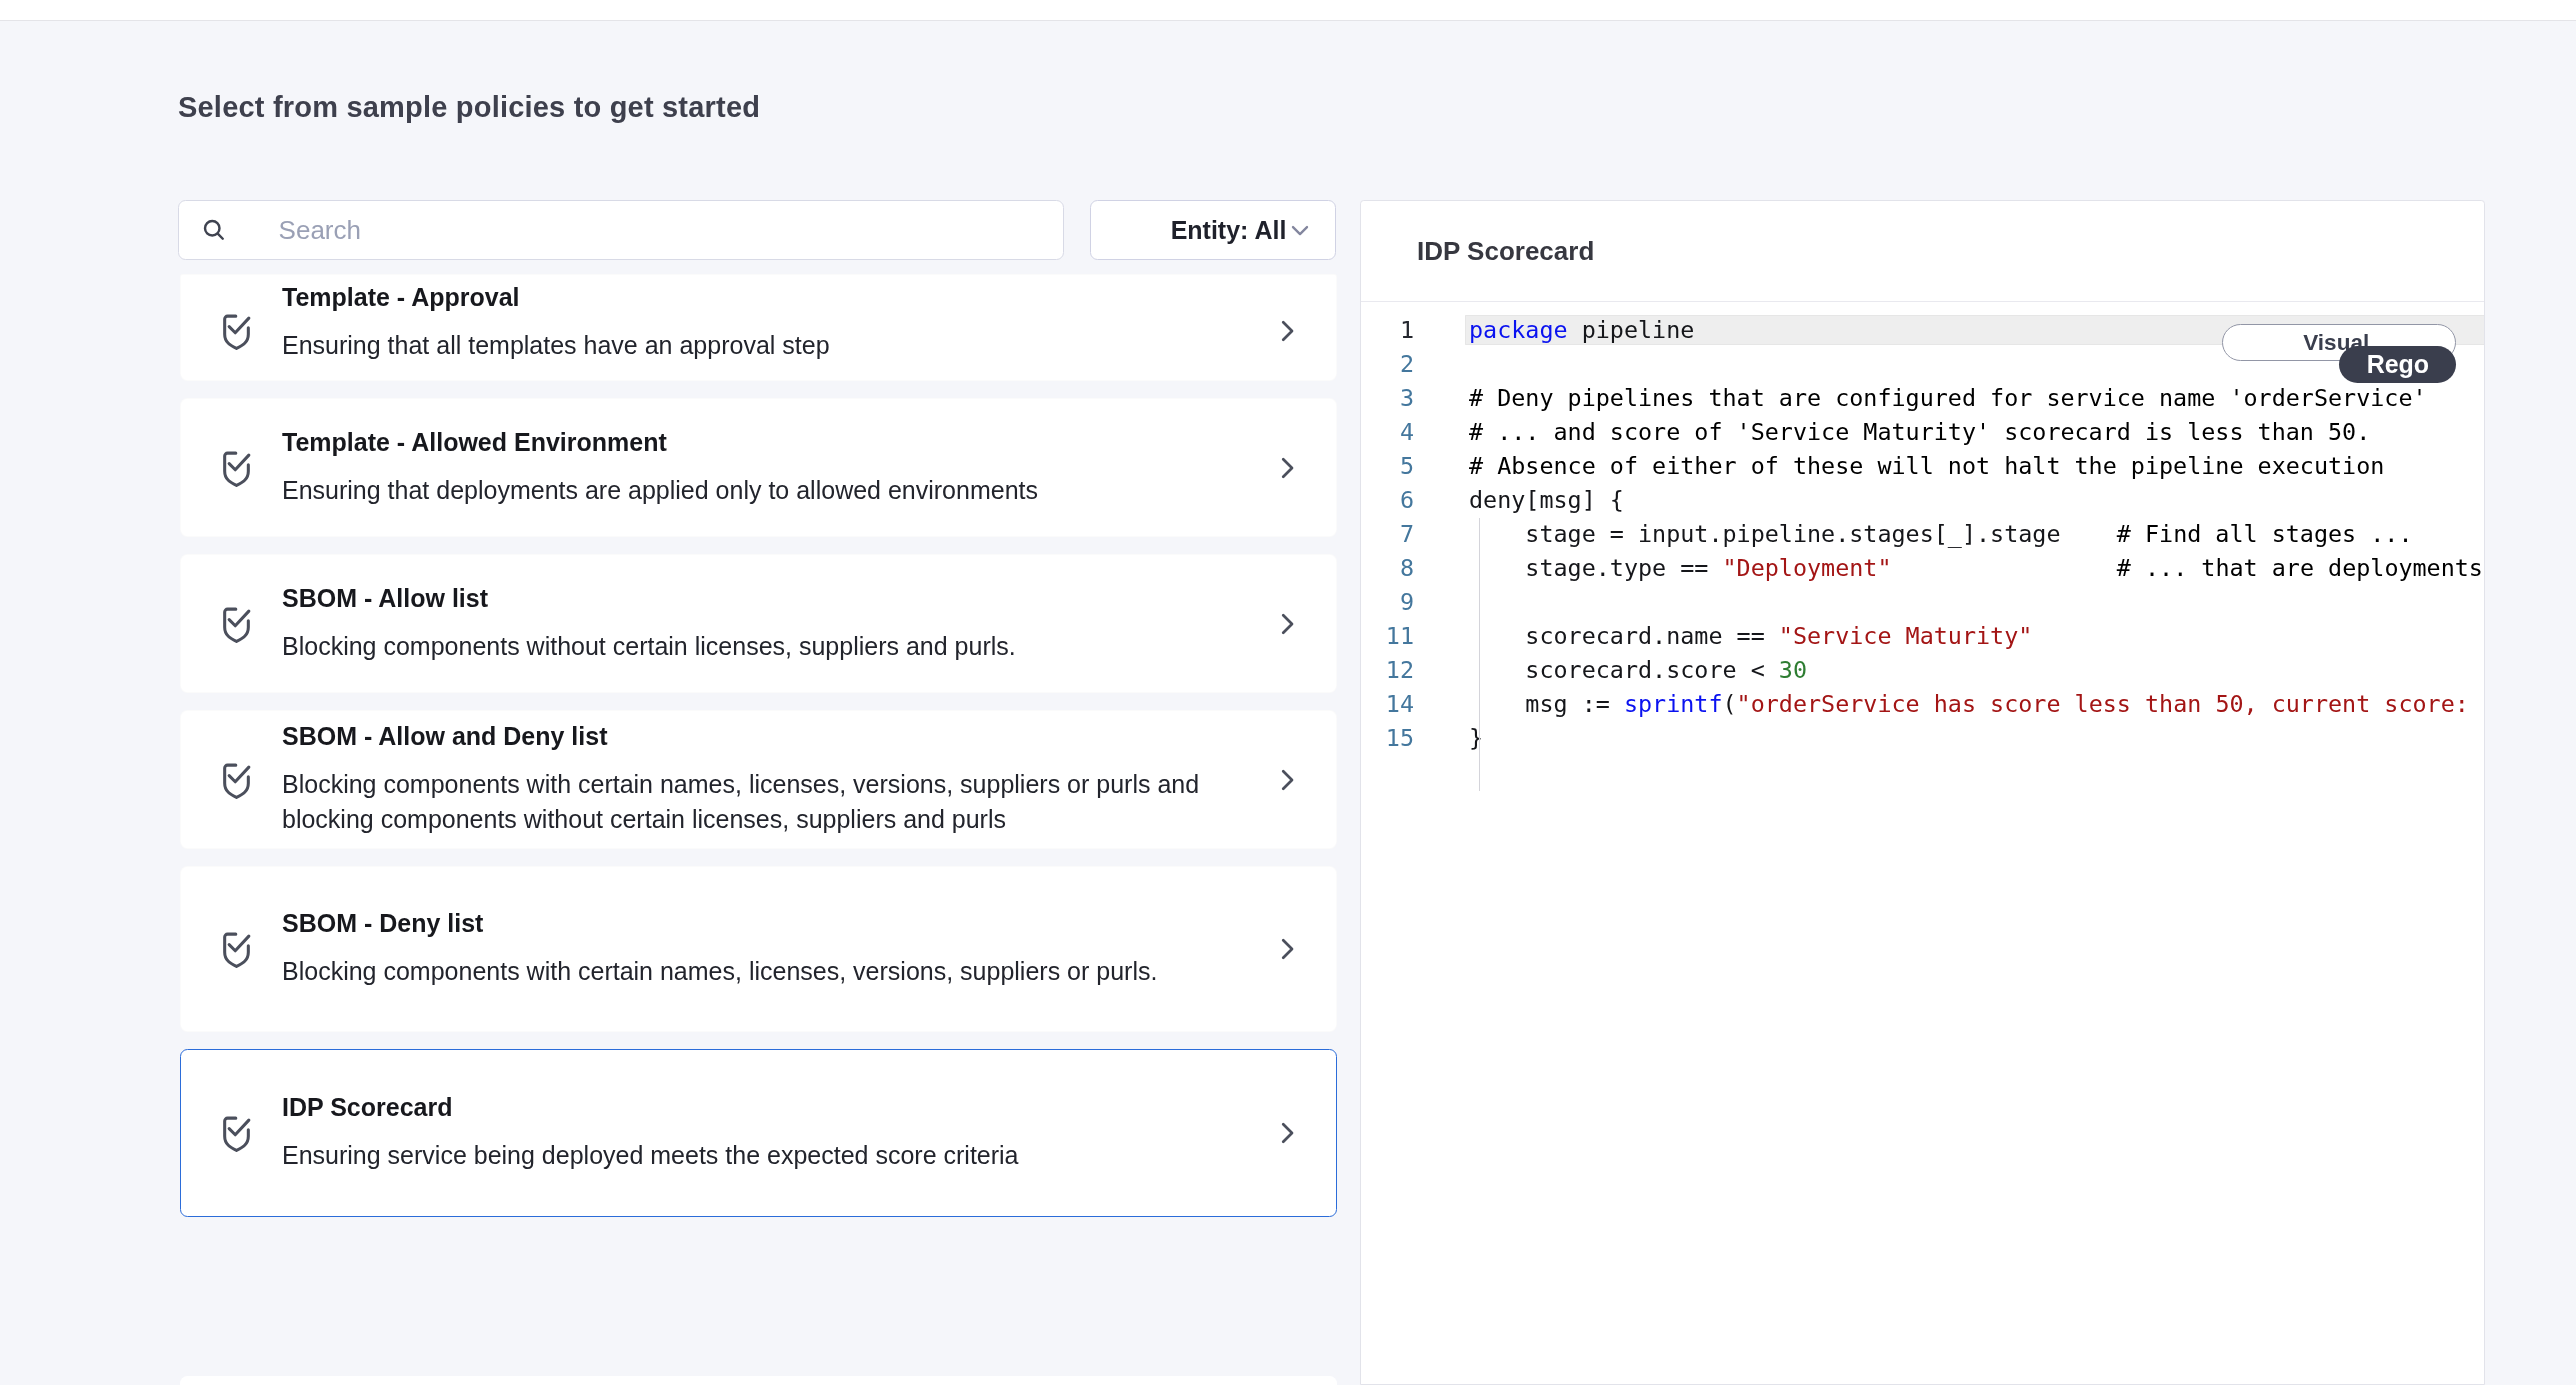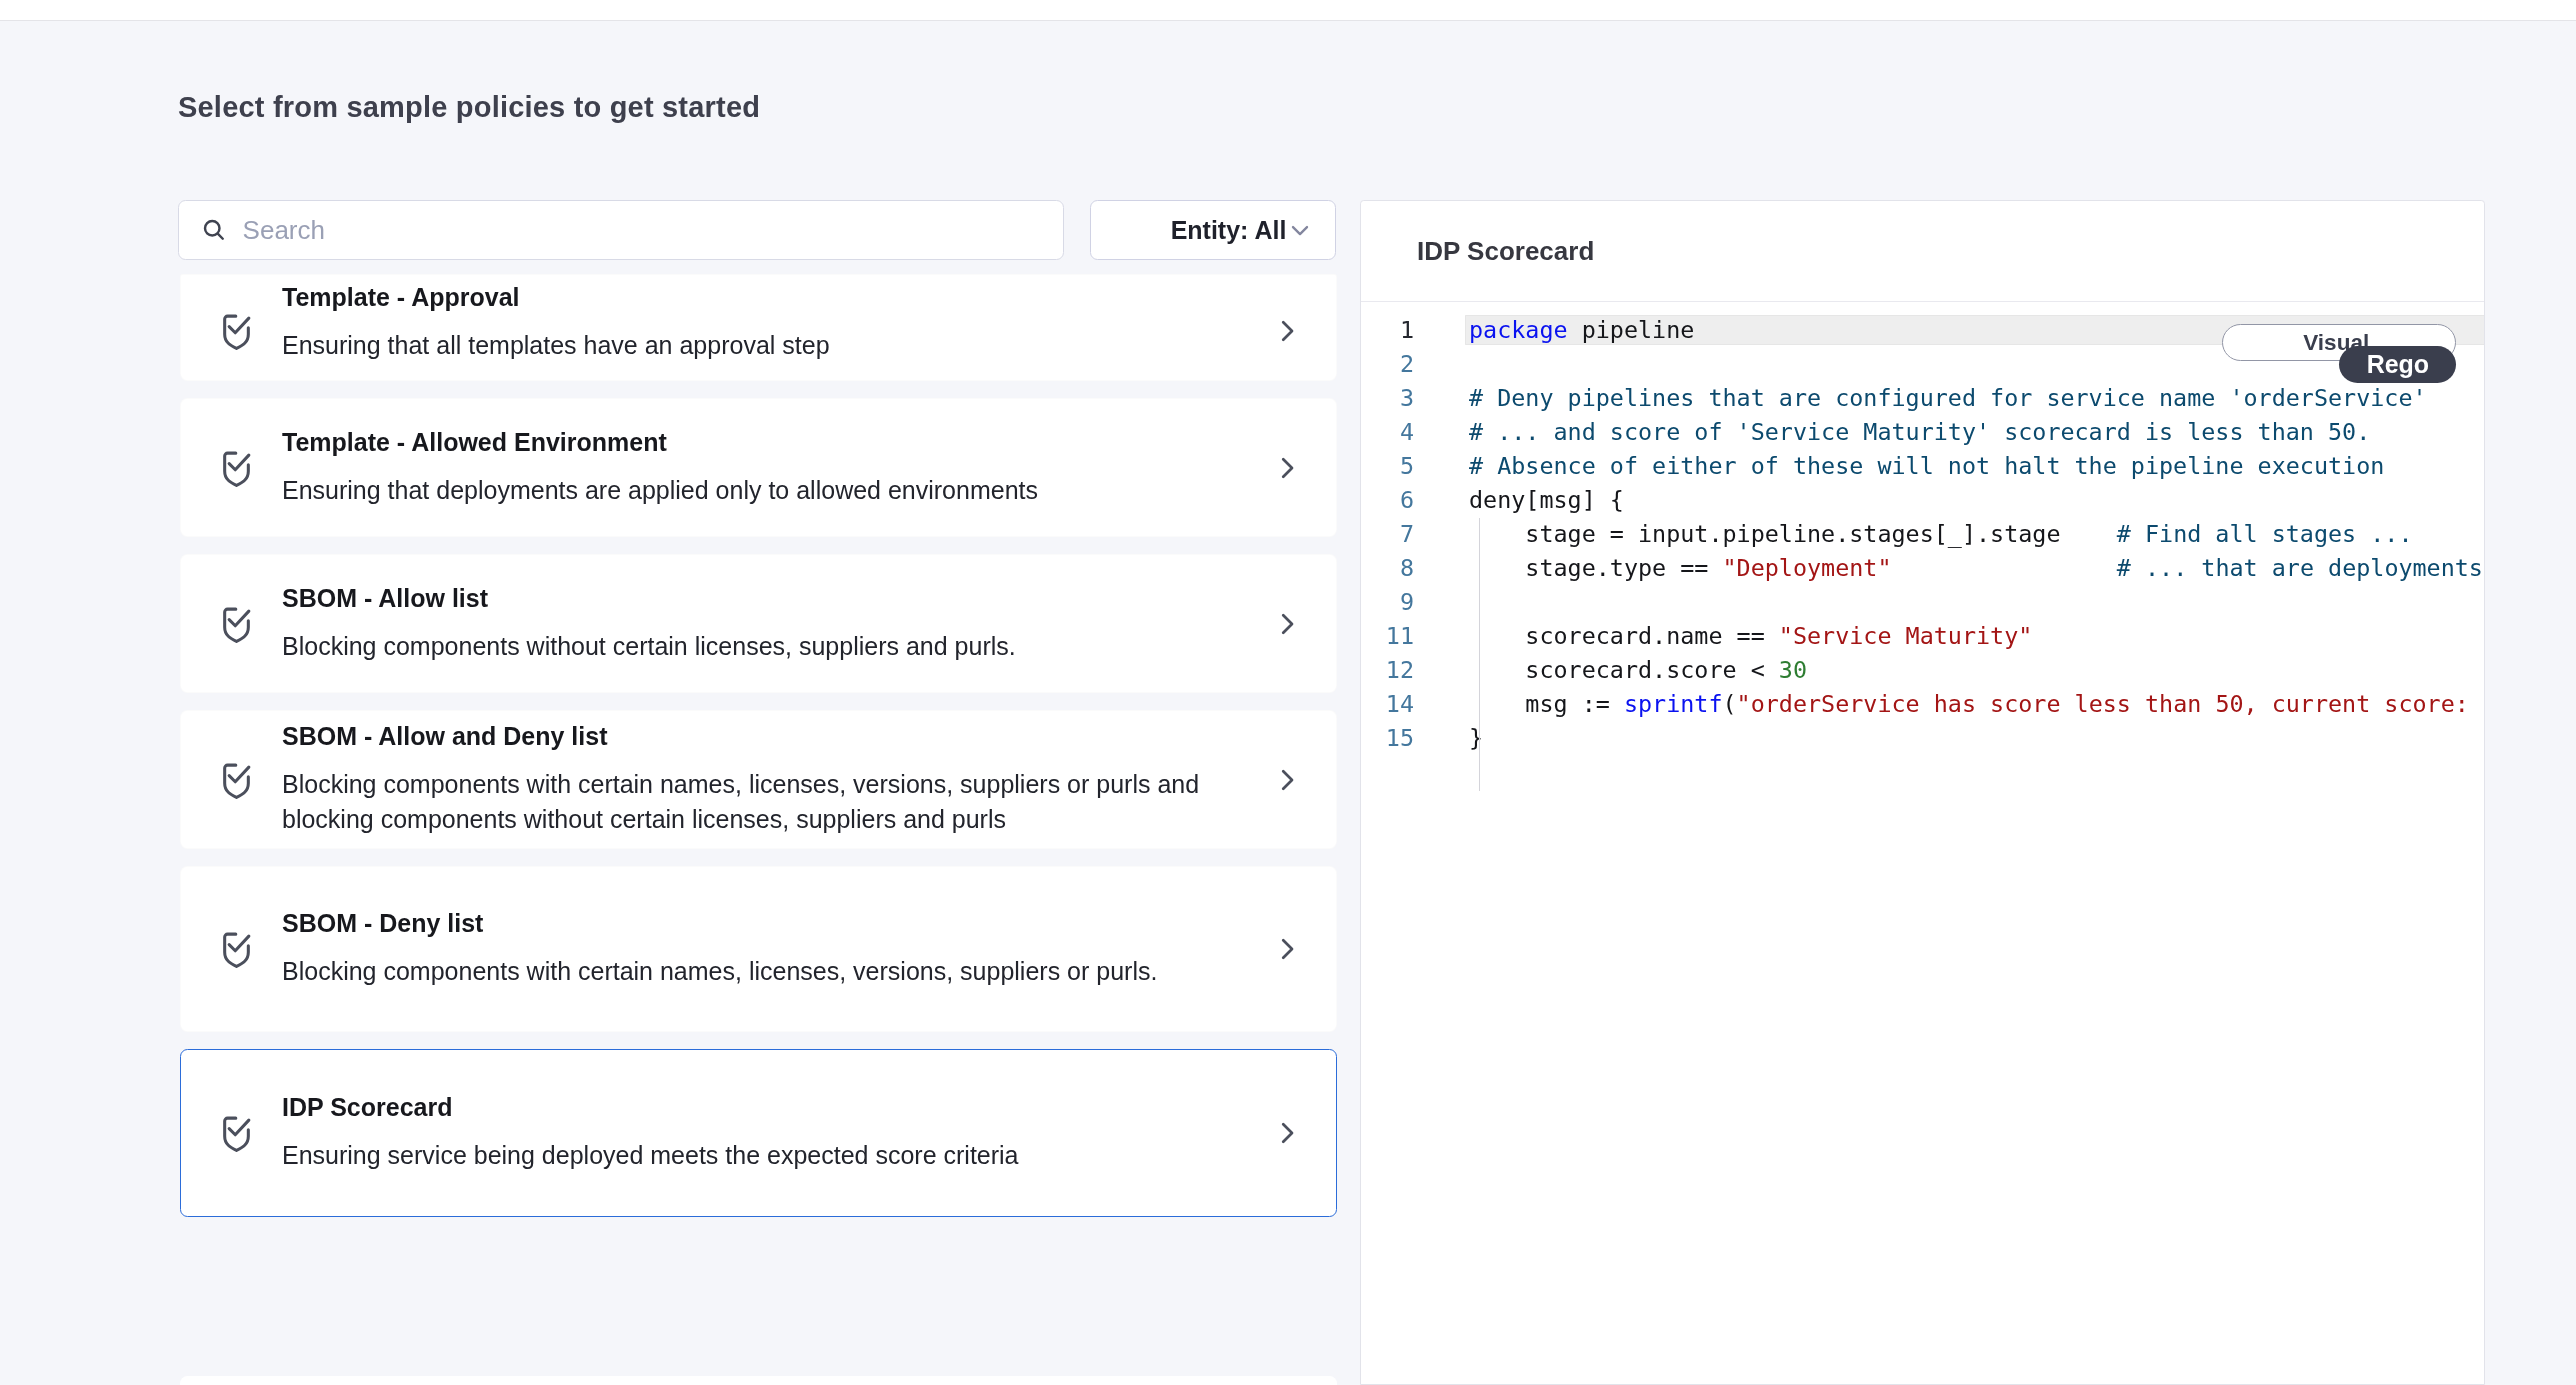--- a/index.html
+++ b/index.html
@@ -22,21 +22,21 @@
   }
   
   .search-box {
     position:absolute; left:178px; top:200px; width:886px; height:60px;
     background:#fff; border:1.4px solid #d8dae6; border-radius:7.5px;
     display:flex; align-items:center; padding:0 20.6px;
   }
   .search-box .mag { width:28px; height:28px; flex:0 0 auto; margin-right:15px; }
   .search-input {
     border:none; outline:none; flex:1; font-size:26px; color:#1f2129;
-    font-family:"Liberation Sans", sans-serif; background:transparent;
+    font-family:"Liberation Sans", sans-serif; background:transparent;margin-left:36px;
   }
   .search-input::placeholder { color:#9aa0b5; }
   .entity-select {
     position:absolute; left:1090px; top:200px; width:246px; height:60px;
     background:#fff; border:1.4px solid #d0d2e4; border-radius:7.5px;
     display:flex; align-items:center; padding:0 20.6px 0 26px; cursor:pointer;
   }
   .entity-select .lbl { font-size:25px; font-weight:600; color:#1f212b; flex:1;text-align:right; }
   .entity-select .chevdown { width:28px; height:28px; }
   
@@ -82,21 +82,21 @@
     user-select:none;
   }
   .code-row.active .gutter { color:#24272e; }
   .code-content {
     flex:1; margin-left:52px; padding-left:3px;
     font-family:"DejaVu Sans Mono", monospace; font-size:23.4px;
     white-space:pre; color:#15161a; overflow:visible;
   }
   .code-row.active .code-content { background:#eeeeee; box-shadow:0 0 0 0.9px #e4e4e4; }
   .tok-kw  { color:#0a12f0; }
-  .tok-com { color:#0c4a6e; }
+  .tok-com { color:#000000; }
   .tok-str { color:#a31515; }
   .tok-num { color:#2e7d32; }
   .indent-guide {
     position:absolute; width:0; border-left:1.4px solid #d4d4da;
   }
   
   .mode-toggle {
     position:absolute; top:123px; right:28px; width:234px; height:37px;
     background:#fff; border:1.4px solid #9296a6; border-radius:19px;
     display:flex; align-items:center; cursor:pointer; z-index:5;

